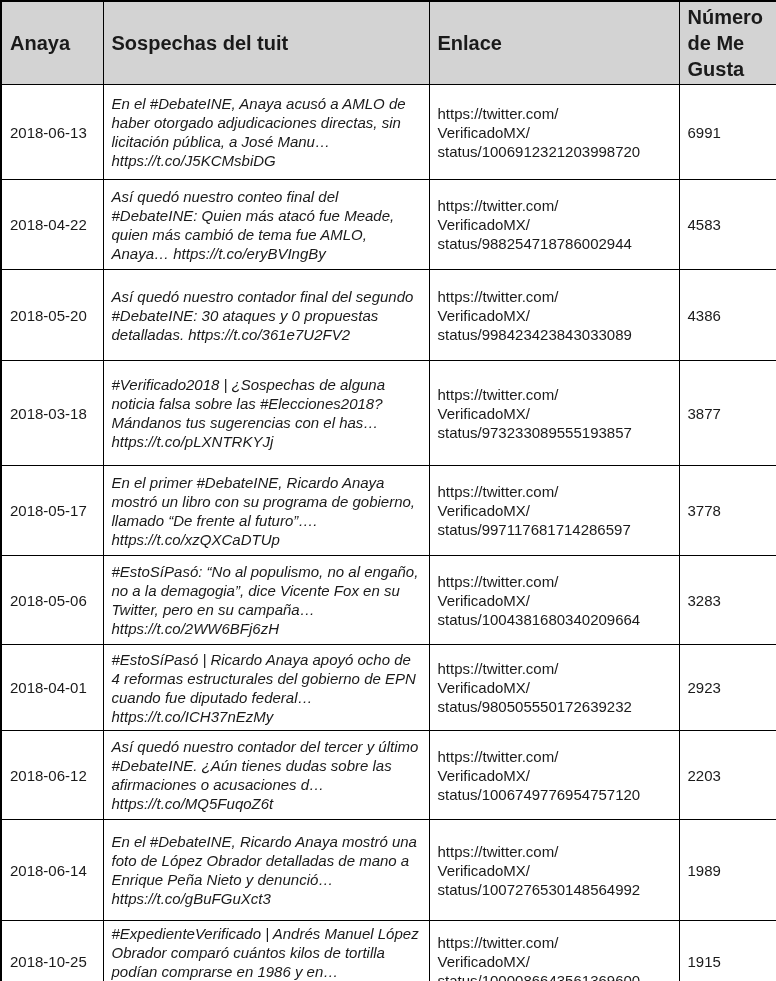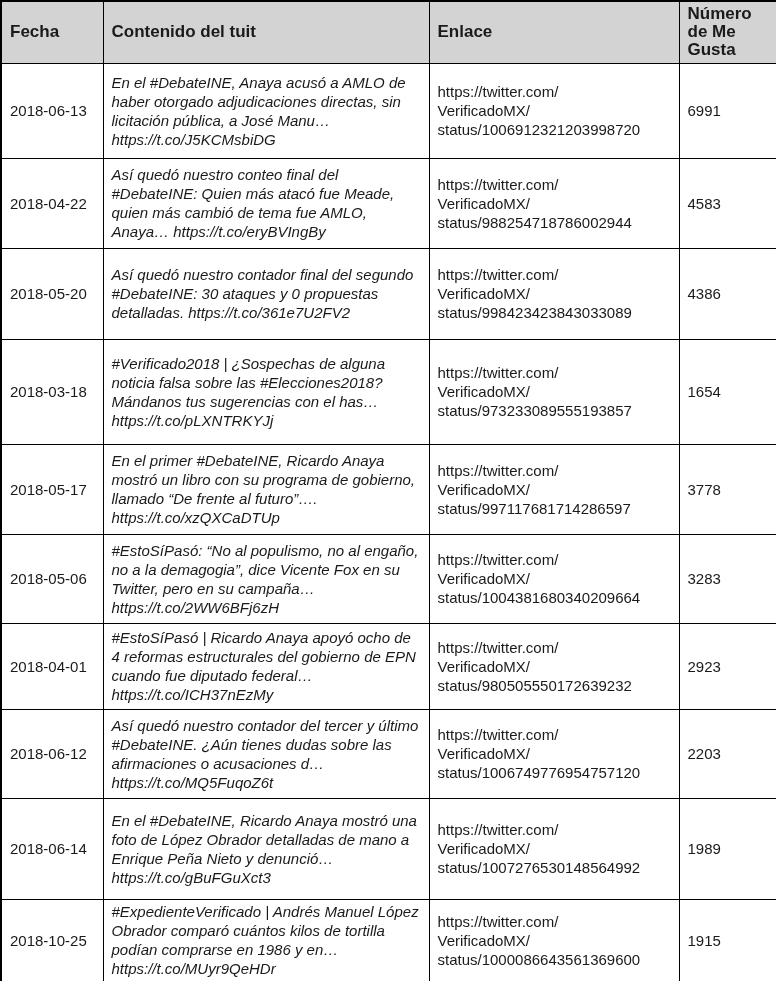--- a/index.html
+++ b/index.html
@@ -18,22 +18,22 @@
   }
   th, td {
     border: 1.5px solid #000000;
     vertical-align: middle;
     overflow: hidden;
   }
   thead tr { height: 62px; }
   th {
     background: #d3d3d3;
     font-weight: bold;
-    font-size: 17px;
-    line-height: 18px;
+    font-size: 20px;
+    line-height: 26px;
     text-align: left;
     padding: 2px 8px;
   }
   td {
     font-size: 15px;
     line-height: 19px;
     padding: 2px 8px;
   }
   col.c-fecha  { width: 102px; }
   col.c-cont   { width: 326px; }
@@ -59,22 +59,22 @@
 
 <table class="tweets">
   <colgroup>
     <col class="c-fecha">
     <col class="c-cont">
     <col class="c-enlace">
     <col class="c-likes">
   </colgroup>
   <thead>
     <tr>
-      <th>Fecha</th>
-      <th>Contenido del tuit</th>
+      <th>Anaya</th>
+      <th>Sospechas del tuit</th>
       <th>Enlace</th>
       <th>Número de Me Gusta</th>
     </tr>
   </thead>
   <tbody>
     <tr>
       <td class="cell-fecha">2018-06-13</td>
       <td class="cell-cont">En el #DebateINE, Anaya acusó a AMLO de haber otorgado adjudicaciones directas, sin licitación pública, a José Manu… https://t.co/J5KCMsbiDG</td>
       <td class="cell-enlace">https://twitter.com/
 VerificadoMX/
@@ -96,21 +96,21 @@
 VerificadoMX/
 status/998423423843033089</td>
       <td class="cell-likes">4386</td>
     </tr>
     <tr>
       <td class="cell-fecha">2018-03-18</td>
       <td class="cell-cont">#Verificado2018 | ¿Sospechas de alguna noticia falsa sobre las #Elecciones2018? Mándanos tus sugerencias con el has… https://t.co/pLXNTRKYJj</td>
       <td class="cell-enlace">https://twitter.com/
 VerificadoMX/
 status/973233089555193857</td>
-      <td class="cell-likes">1654</td>
+      <td class="cell-likes">3877</td>
     </tr>
     <tr>
       <td class="cell-fecha">2018-05-17</td>
       <td class="cell-cont">En el primer #DebateINE, Ricardo Anaya mostró un libro con su programa de gobierno, llamado “De frente al futuro”…. https://t.co/xzQXCaDTUp</td>
       <td class="cell-enlace">https://twitter.com/
 VerificadoMX/
 status/997117681714286597</td>
       <td class="cell-likes">3778</td>
     </tr>
     <tr>

